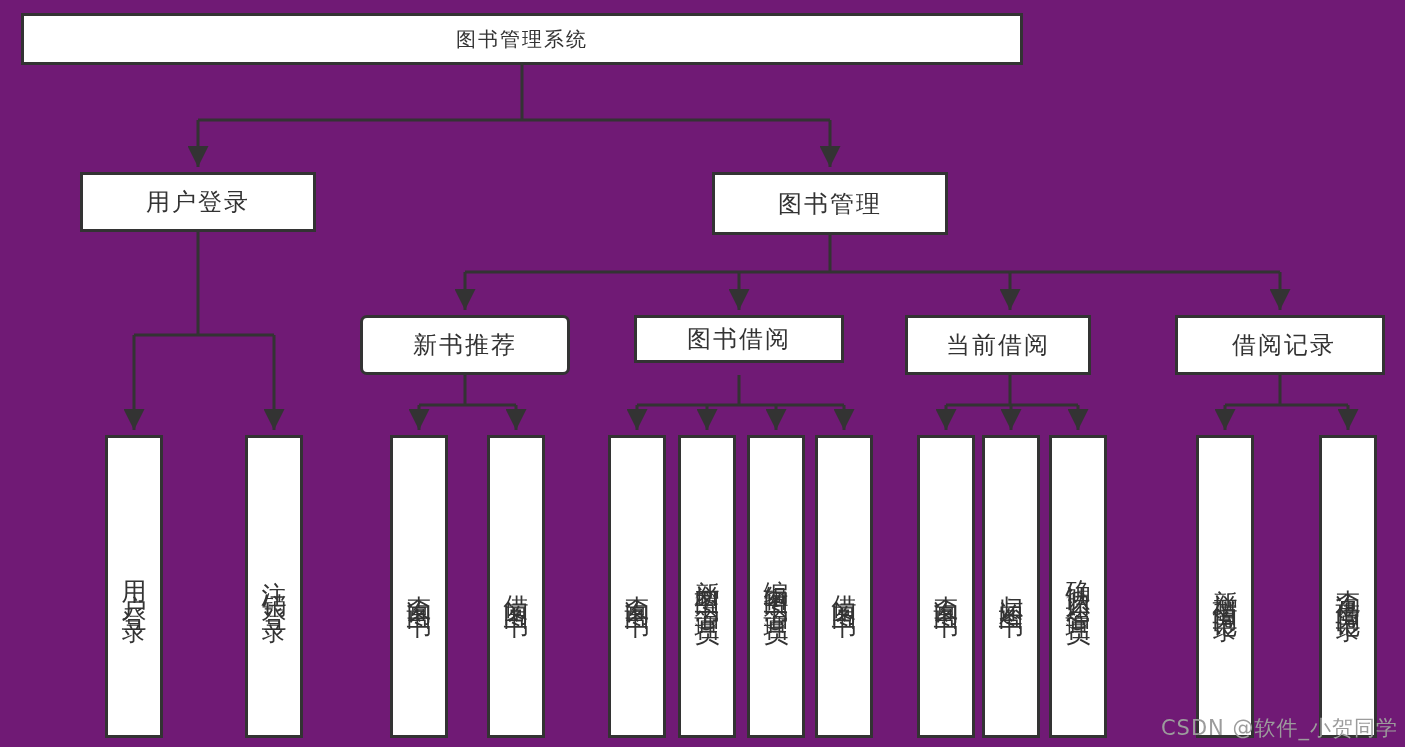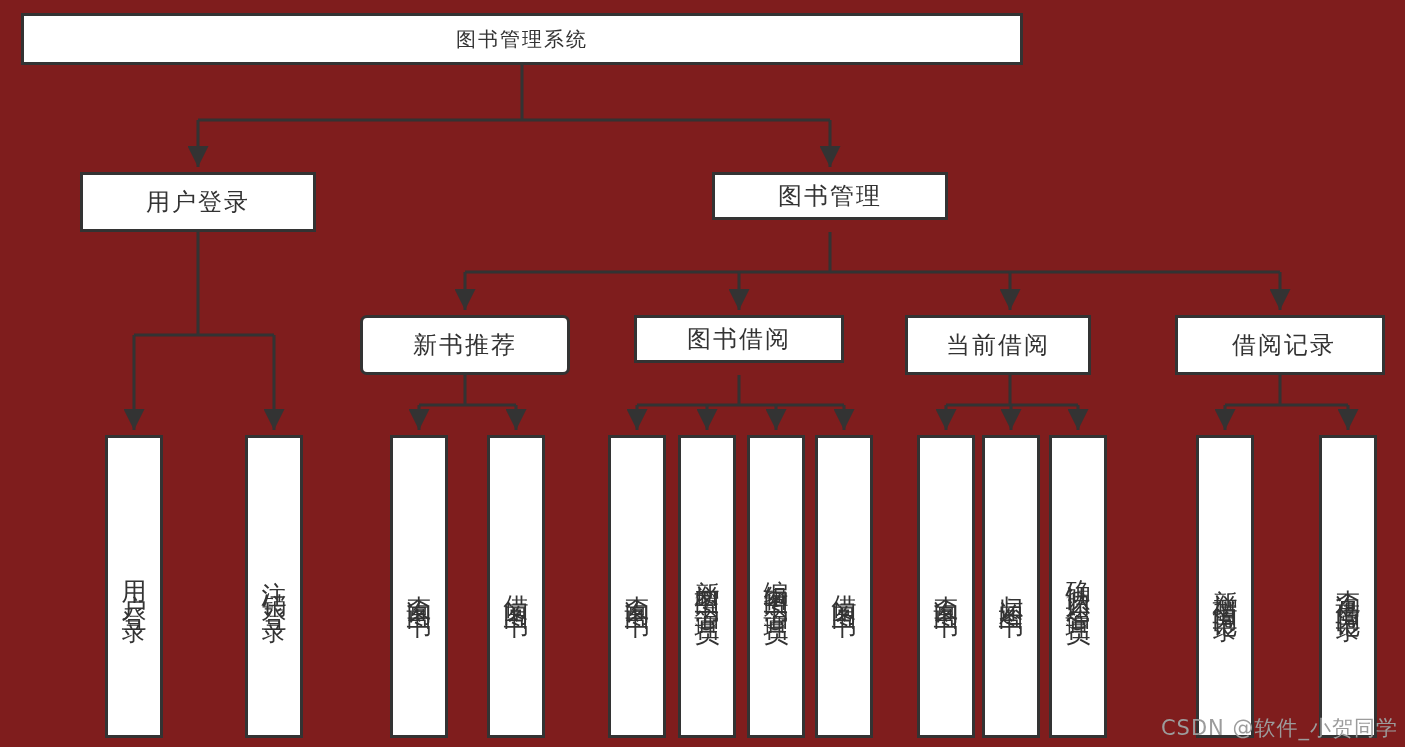--- a/index.html
+++ b/index.html
@@ -1,17 +1,17 @@
 <!DOCTYPE html>
 <html><head>
 <meta charset="utf-8">
 <style>
   html,body { margin:0; padding:0; background:#ffffff; }
   .canvas {
-    position:relative; width:1405px; height:747px; background:#7f1d1d;
+    position:relative; width:1405px; height:747px; background:#701a75;
     font-family:"DejaVu Sans","Liberation Sans",sans-serif; overflow:hidden;
   }
   .wires { position:absolute; left:0; top:0; }
   .node {
     position:absolute; box-sizing:border-box;
     border:3px solid #333333; background:#ffffff;
     display:flex; align-items:center; justify-content:center;
     color:#333333;
   }
   .root-node  { font-size:20px; letter-spacing:2px; }
@@ -67,21 +67,21 @@
       <line x1="1011" y1="405" x2="1011" y2="430"></line>
       <line x1="1078" y1="405" x2="1078" y2="430"></line>
       <line x1="1225" y1="405" x2="1225" y2="430"></line>
       <line x1="1348" y1="405" x2="1348" y2="430"></line>
     </g>
   </svg>
 
   <div class="node root-node" style="left:21px;top:13px;width:1002px;height:52px;">图书管理系统</div>
 
   <div class="node lvl-node" style="left:80px;top:172px;width:236px;height:60px;">用户登录</div>
-  <div class="node lvl-node" style="left:712px;top:172px;width:236px;height:48px;">图书管理</div>
+  <div class="node lvl-node" style="left:712px;top:172px;width:236px;height:63px;">图书管理</div>
 
   <div class="node lvl-node" style="left:360px;top:315px;width:210px;height:60px;border-radius:7px;">新书推荐</div>
   <div class="node lvl-node" style="left:634px;top:315px;width:210px;height:48px;">图书借阅</div>
   <div class="node lvl-node" style="left:905px;top:315px;width:186px;height:60px;">当前借阅</div>
   <div class="node lvl-node" style="left:1175px;top:315px;width:210px;height:60px;padding-left:8px;">借阅记录</div>
 
   <div class="node leaf-node" style="left:105px;top:435px;width:58px;height:303px;">
     <span class="vtext wide">用户登录</span>
   </div>
   <div class="node leaf-node" style="left:245px;top:435px;width:58px;height:303px;">

